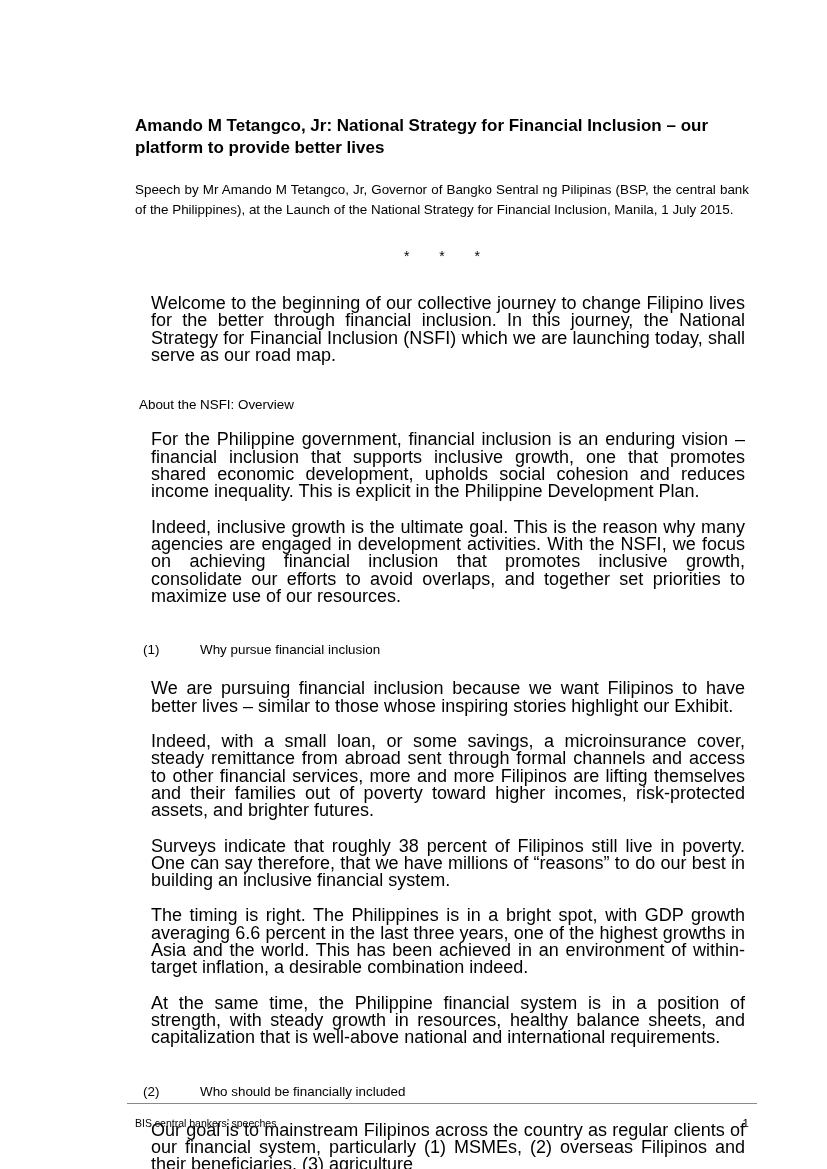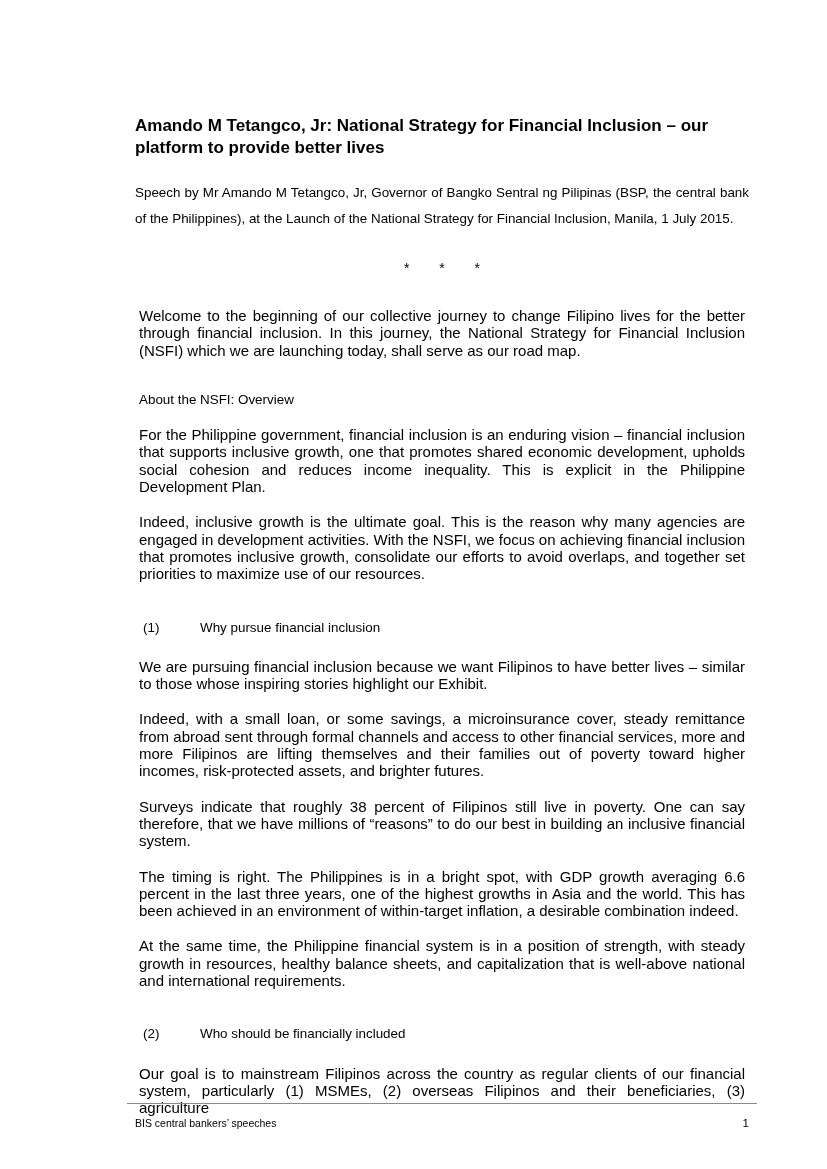--- a/index.html
+++ b/index.html
@@ -20,38 +20,38 @@
     width: 630px;
   }
   .doc-title {
     font-size: 17px;
     line-height: 22px;
     font-weight: bold;
     margin: 0 0 13px 0;
   }
   .byline {
     font-size: 13.4px;
-    line-height: 26px;
+    line-height: 20px;
     text-align: justify;
     margin: 0;
   }
   .stars {
     text-align: center;
     font-size: 14px;
     line-height: 17px;
     word-spacing: 26px;
     margin-top: 20px;
     margin-bottom: 18px;
     white-space: pre;
   }
   .par {
-    font-size: 15px;
+    font-size: 18px;
     line-height: 17.3px;
     text-align: justify;
-    margin: 0 0 10px 0;
+    margin: 0 0 10px 12px;
   }
   .sec-heading {
     font-size: 13.4px;
     line-height: 17.3px;
     font-weight: normal;
     margin: 24px 0 10px 0;
   }
   .sec-heading .hnum {
     display: inline-block;
     width: 57px;

